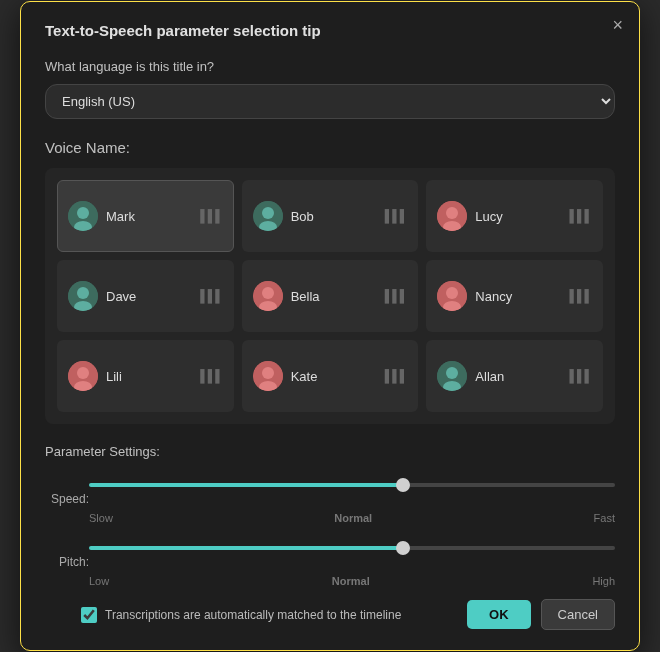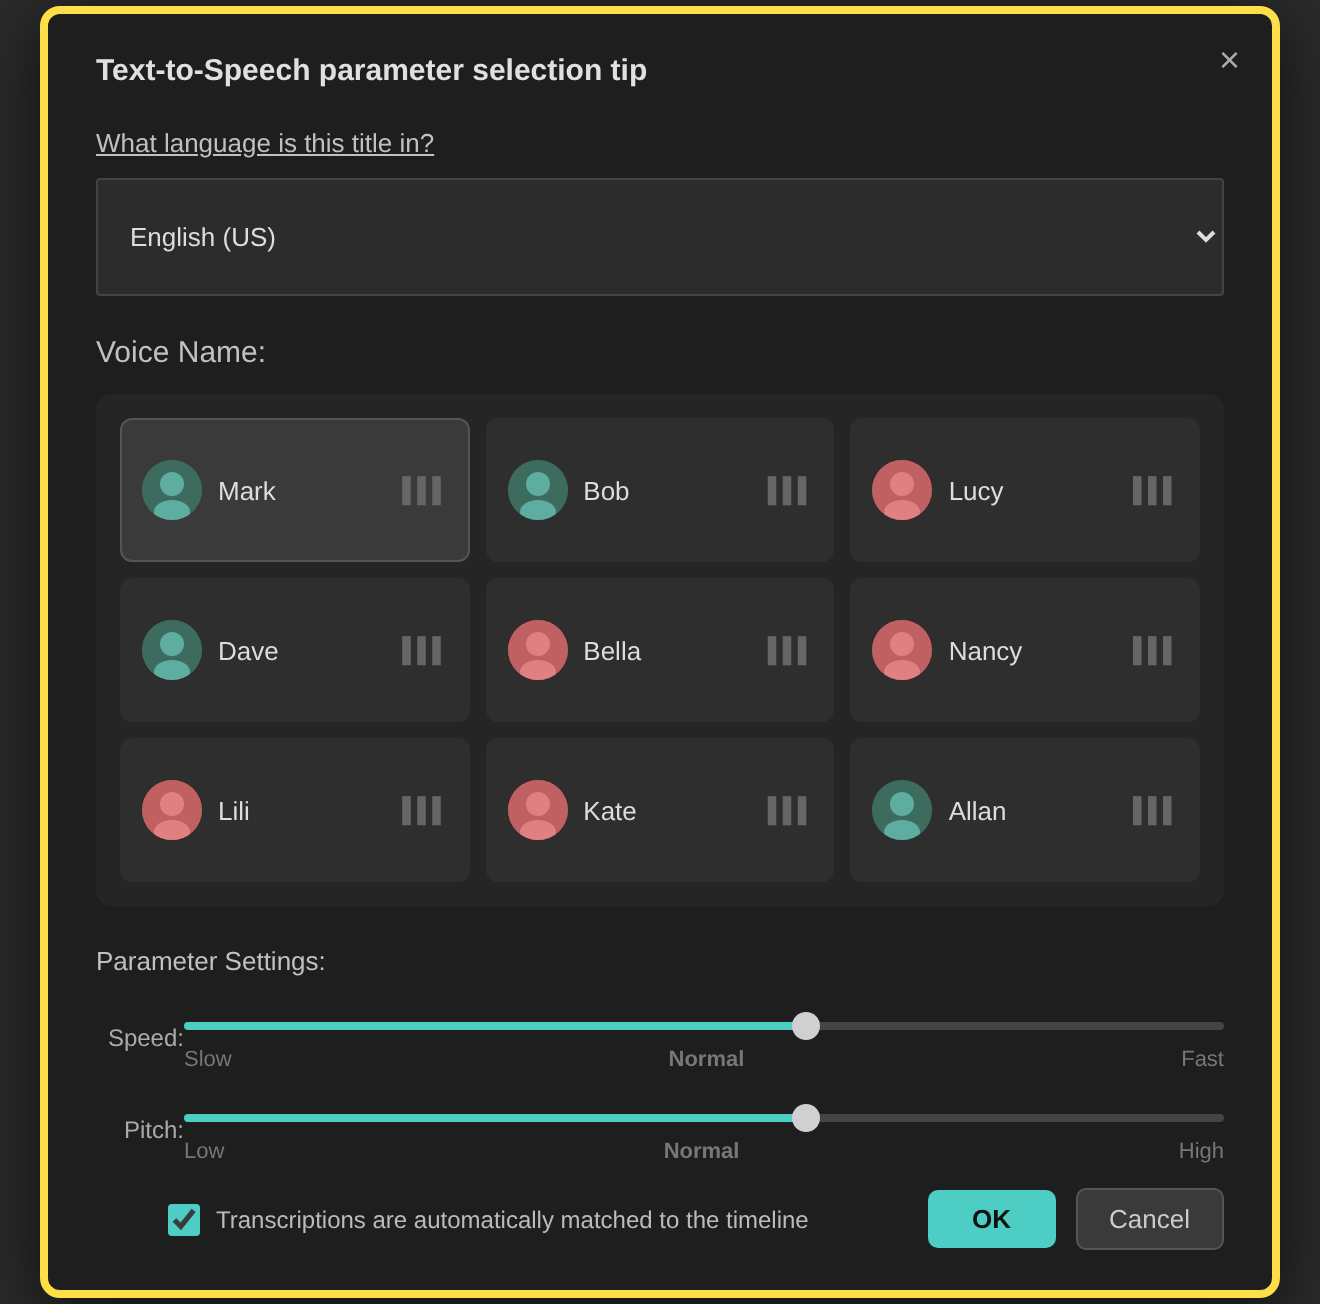--- a/index.html
+++ b/index.html
@@ -12,21 +12,21 @@
       height: 652px;
       font-family: -apple-system, BlinkMacSystemFont, 'Segoe UI', sans-serif;
     }
     .dialog {
       background: #1e1e1e;
       border-radius: 10px;
       width: 620px;
       padding: 20px 24px 20px 24px;
       position: relative;
       box-shadow: 0 8px 32px rgba(0,0,0,0.6);
-      border: 4px solid #fde047;
+      border: 1px solid #fde047;
     }
     .dialog-title {
       color: #e0e0e0;
       font-size: 15px;
       font-weight: 600;
       margin-bottom: 20px;
     }
     .close-btn {
       position: absolute;
       top: 14px;
@@ -35,29 +35,28 @@
       border: none;
       color: #aaa;
       font-size: 18px;
       cursor: pointer;
       line-height: 1;
     }
     .section-label {
       color: #c0c0c0;
       font-size: 13px;
       margin-bottom: 10px;
-      text-decoration: underline;
     }
     .language-select {
       width: 100%;
       background: #2c2c2c;
       border: 1px solid #444;
-      border-radius: 2px;
+      border-radius: 12px;
       color: #ddd;
-      padding: 20px 12px;
+      padding: 8px 12px;
       font-size: 13px;
       appearance: auto;
       margin-bottom: 20px;
       cursor: pointer;
     }
     .voice-name-label {
       color: #c0c0c0;
       font-size: 15px;
       margin-bottom: 12px;
     }
@@ -154,21 +153,21 @@
       -webkit-appearance: none;
       width: 14px;
       height: 14px;
       border-radius: 50%;
       background: #d0d0d0;
       cursor: pointer;
     }
     .slider-labels {
       display: flex;
       justify-content: space-between;
-      margin-top: 4px;
+      margin-top: 21px;
     }
     .slider-label {
       color: #777;
       font-size: 11px;
     }
     .slider-label.right { text-align: right; }
     .slider-label.center { text-align: left; font-weight: bold; }
     .bottom-bar {
       display: flex;
       align-items: center;

